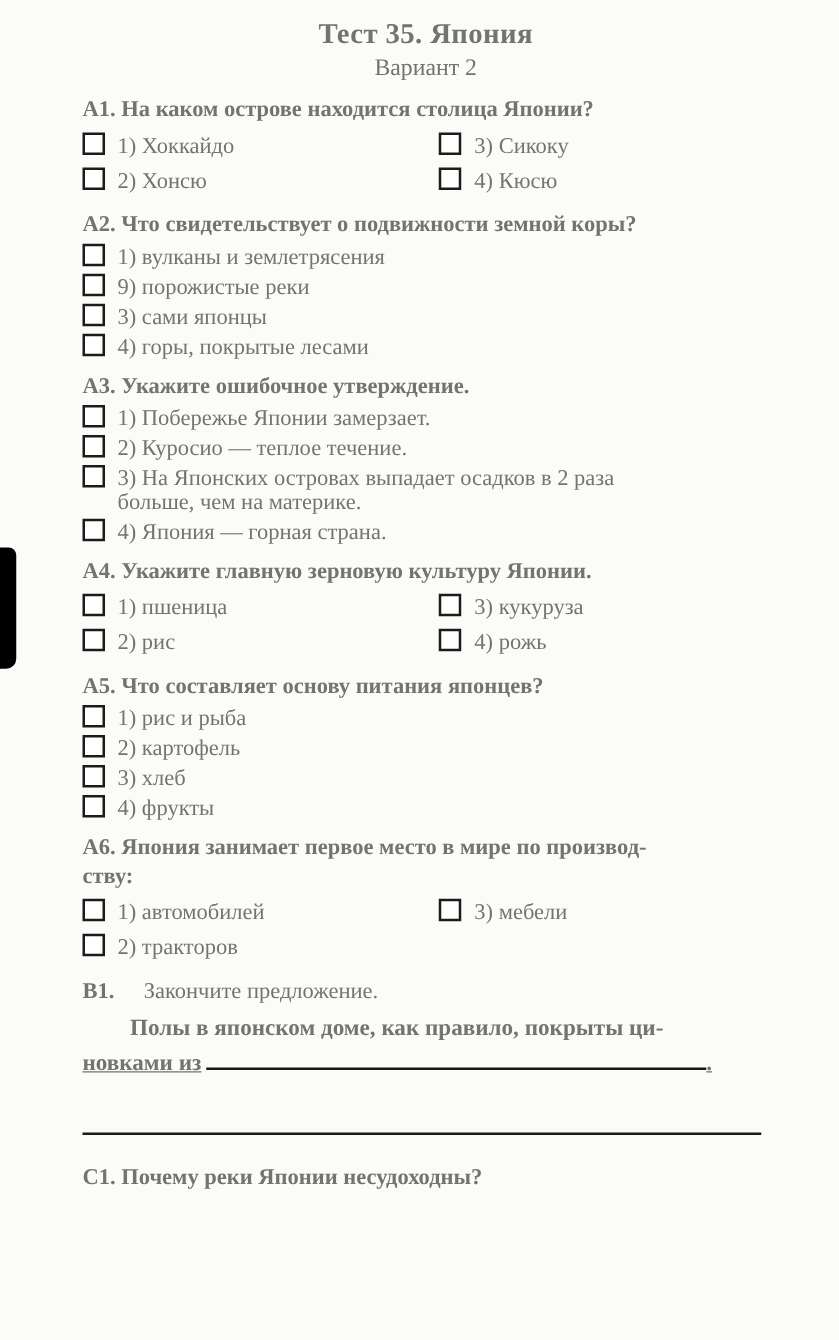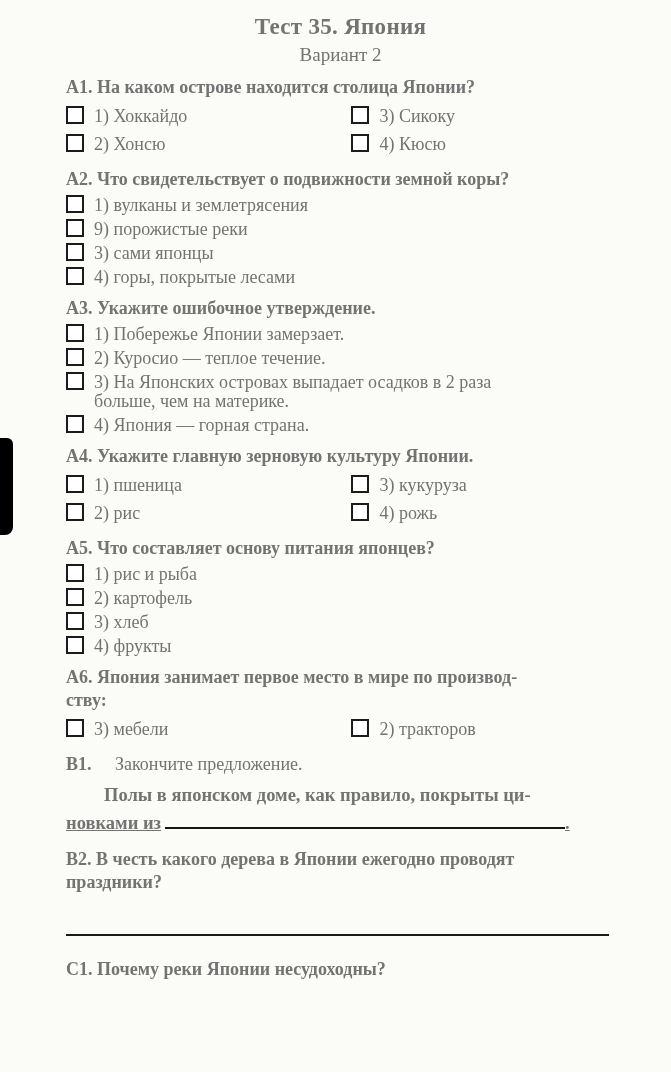--- a/index.html
+++ b/index.html
@@ -222,39 +222,42 @@
         <span class="opt-label">4) фрукты</span>
       </div>
     </div>
   </section>
 
   <section class="question">
     <p class="q-text"><span class="q-num">А6.</span> <span>Япония занимает первое место в мире по производ-</span><br><span>ству:</span></p>
     <div class="two-col">
       <div class="opt-row">
         <span class="checkbox"></span>
+        <span class="opt-label">1) автомобилей</span>
+      </div>
+      <div class="opt-row">
+        <span class="checkbox"></span>
         <span class="opt-label">3) мебели</span>
       </div>
       <div class="opt-row">
         <span class="checkbox"></span>
         <span class="opt-label">2) тракторов</span>
       </div>
     </div>
   </section>
 
   <section class="question">
     <p class="q-text"><span class="q-num">В1.</span> <span class="normal">Закончите предложение.</span></p>
     <p class="b1-sentence">
       <span class="b1-line1">Полы в японском доме, как правило, покрыты ци-</span>
       <span class="b1-line2"><span>новками из</span><span class="blank"></span><span>.</span></span>
     </p>
   </section>
 
   <section class="question">
-    <p class="q-text"><span class="q-num">В2.</span> <span>В честь какого дерева в Японии ежегодно проводят</span><br><span>праздники?</span></p>
     <div class="answer-line"></div>
   </section>
 
   <section class="question c1">
     <p class="q-text"><span class="q-num">С1.</span> <span>Почему реки Японии несудоходны?</span></p>
   </section>
 
 </div>
 
 </body></html>

